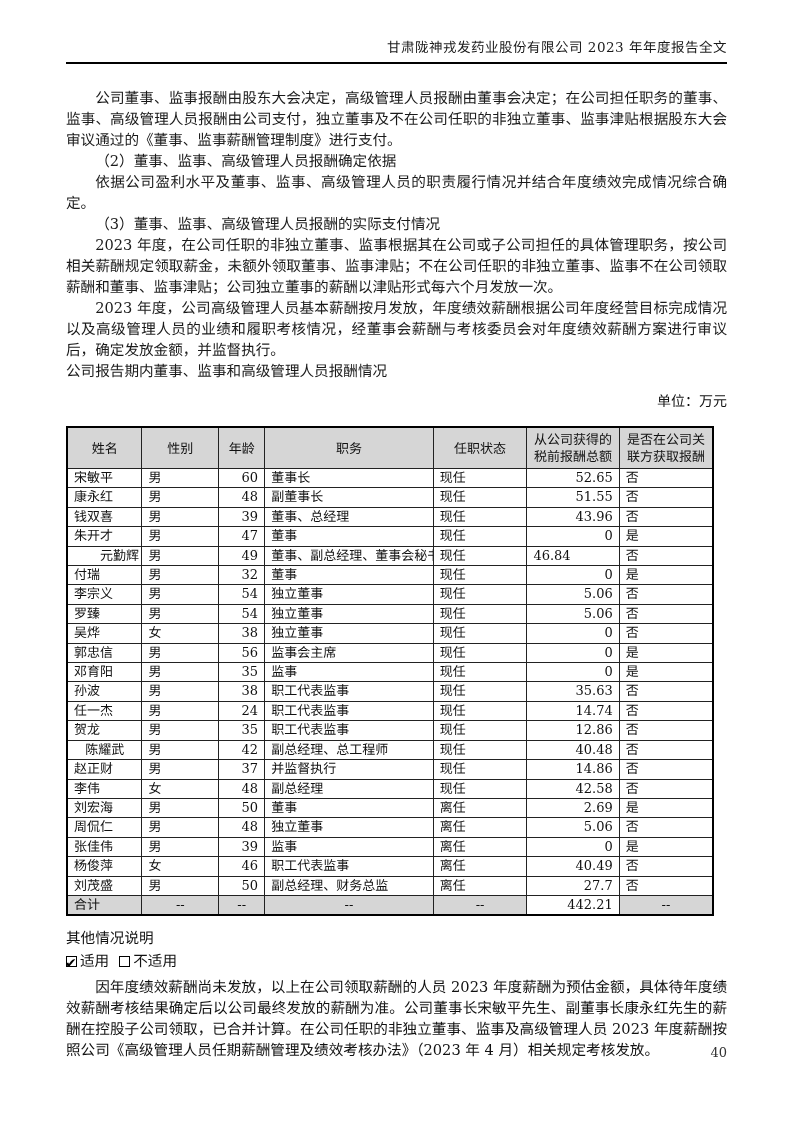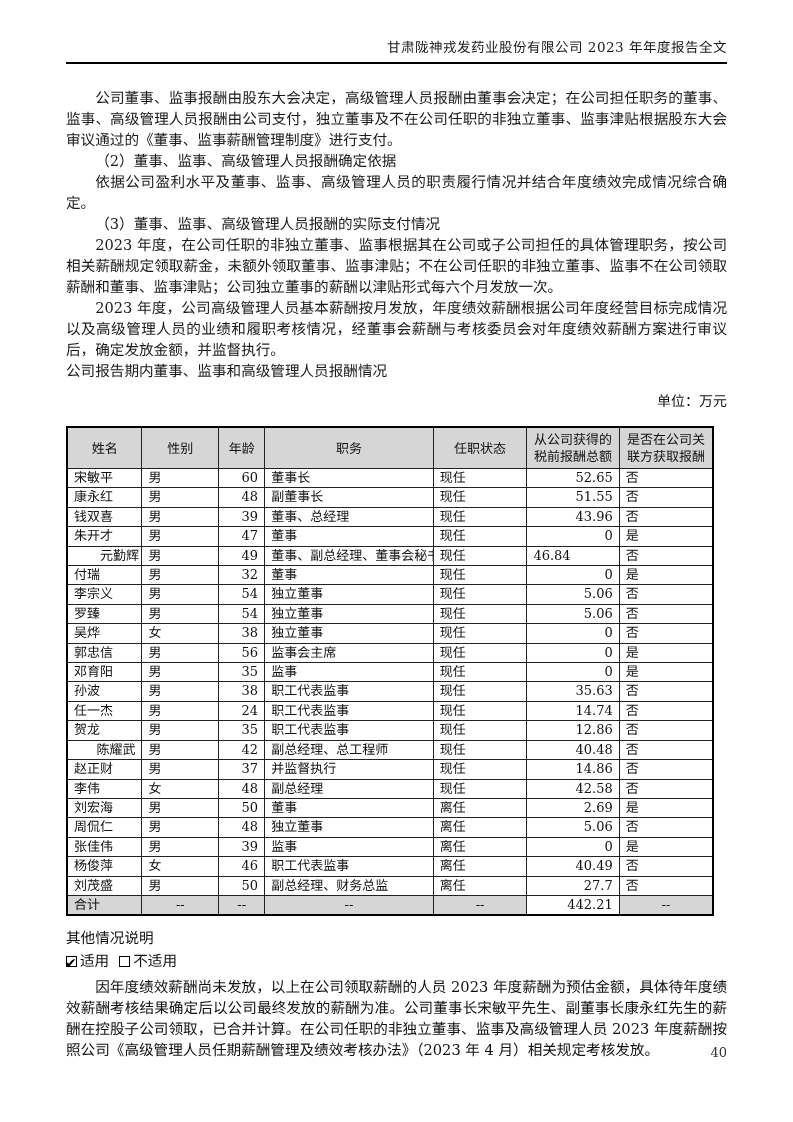--- a/index.html
+++ b/index.html
@@ -267,21 +267,21 @@
         <tr>
           <td style="text-align: left;">贺龙</td>
           <td style="text-align: left;">男</td>
           <td class="num" style="text-align: right;">35</td>
           <td style="text-align: left;">职工代表监事</td>
           <td style="text-align: left;">现任</td>
           <td class="num" style="text-align: right;">12.86</td>
           <td style="text-align: left;">否</td>
         </tr>
         <tr>
-          <td style="text-align: right;">陈耀武</td>
+          <td style="text-align: center;">陈耀武</td>
           <td style="text-align: left;">男</td>
           <td class="num" style="text-align: right;">42</td>
           <td style="text-align: left;">副总经理、总工程师</td>
           <td style="text-align: left;">现任</td>
           <td class="num" style="text-align: right;">40.48</td>
           <td style="text-align: left;">否</td>
         </tr>
         <tr>
           <td style="text-align: left;">赵正财</td>
           <td style="text-align: left;">男</td>

